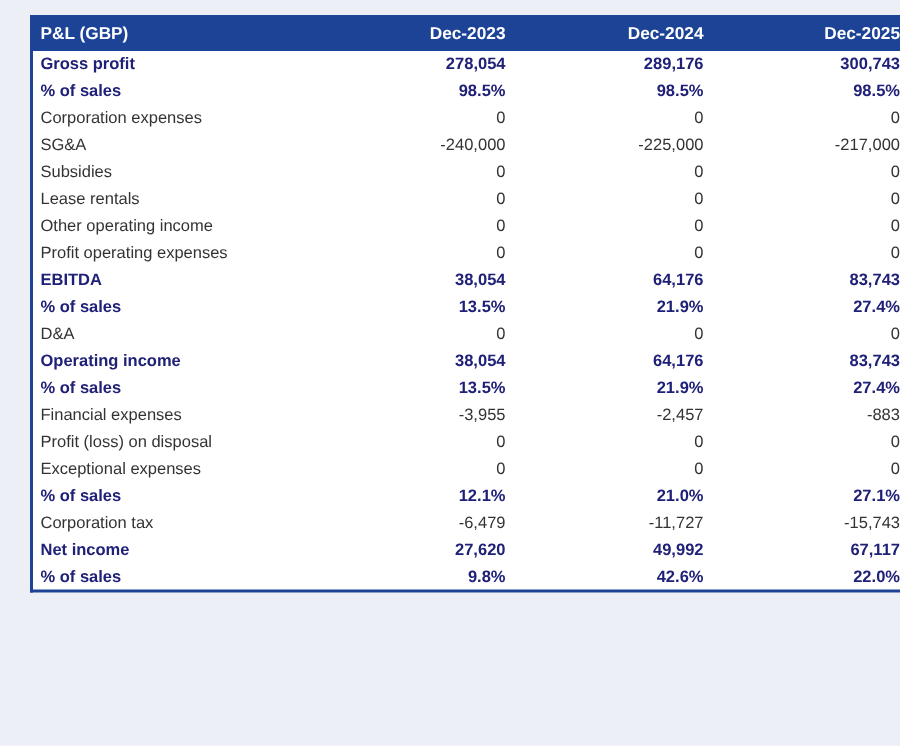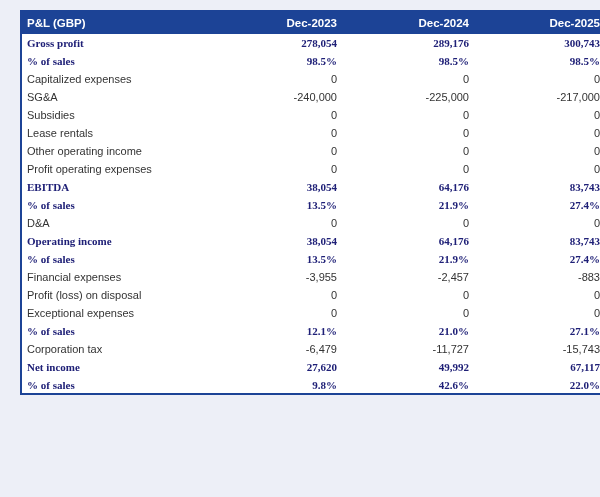--- a/index.html
+++ b/index.html
@@ -53,21 +53,20 @@
     color: var(--body-text);
     white-space: nowrap;
     overflow: hidden;
     background: var(--row-bg);
   }
   .label-col { text-align: left;  padding-left: 5px;  width: 189px; }
   .num-col   { text-align: right; padding-right: 5px; width: 132px; }
   tr.bold td {
     color: var(--bold-text);
     font-weight: bold;
-    font-family: Liberation Serif, serif;
   }
 </style>
 </head>
 <body>
 
 <div class="page">
   <table class="pnl-table">
     <thead>
       <tr>
         <th class="label-col">P&amp;L (GBP)</th>
@@ -83,21 +82,21 @@
           <td class="num-col">289,176</td>
           <td class="num-col">300,743</td>
         </tr>
         <tr class="bold">
           <td class="label-col">% of sales</td>
           <td class="num-col">98.5%</td>
           <td class="num-col">98.5%</td>
           <td class="num-col">98.5%</td>
         </tr>
         <tr>
-          <td class="label-col">Capitalized expenses</td>
+          <td class="label-col">Corporation expenses</td>
           <td class="num-col">0</td>
           <td class="num-col">0</td>
           <td class="num-col">0</td>
         </tr>
         <tr>
           <td class="label-col">SG&amp;A</td>
           <td class="num-col">-240,000</td>
           <td class="num-col">-225,000</td>
           <td class="num-col">-217,000</td>
         </tr>

